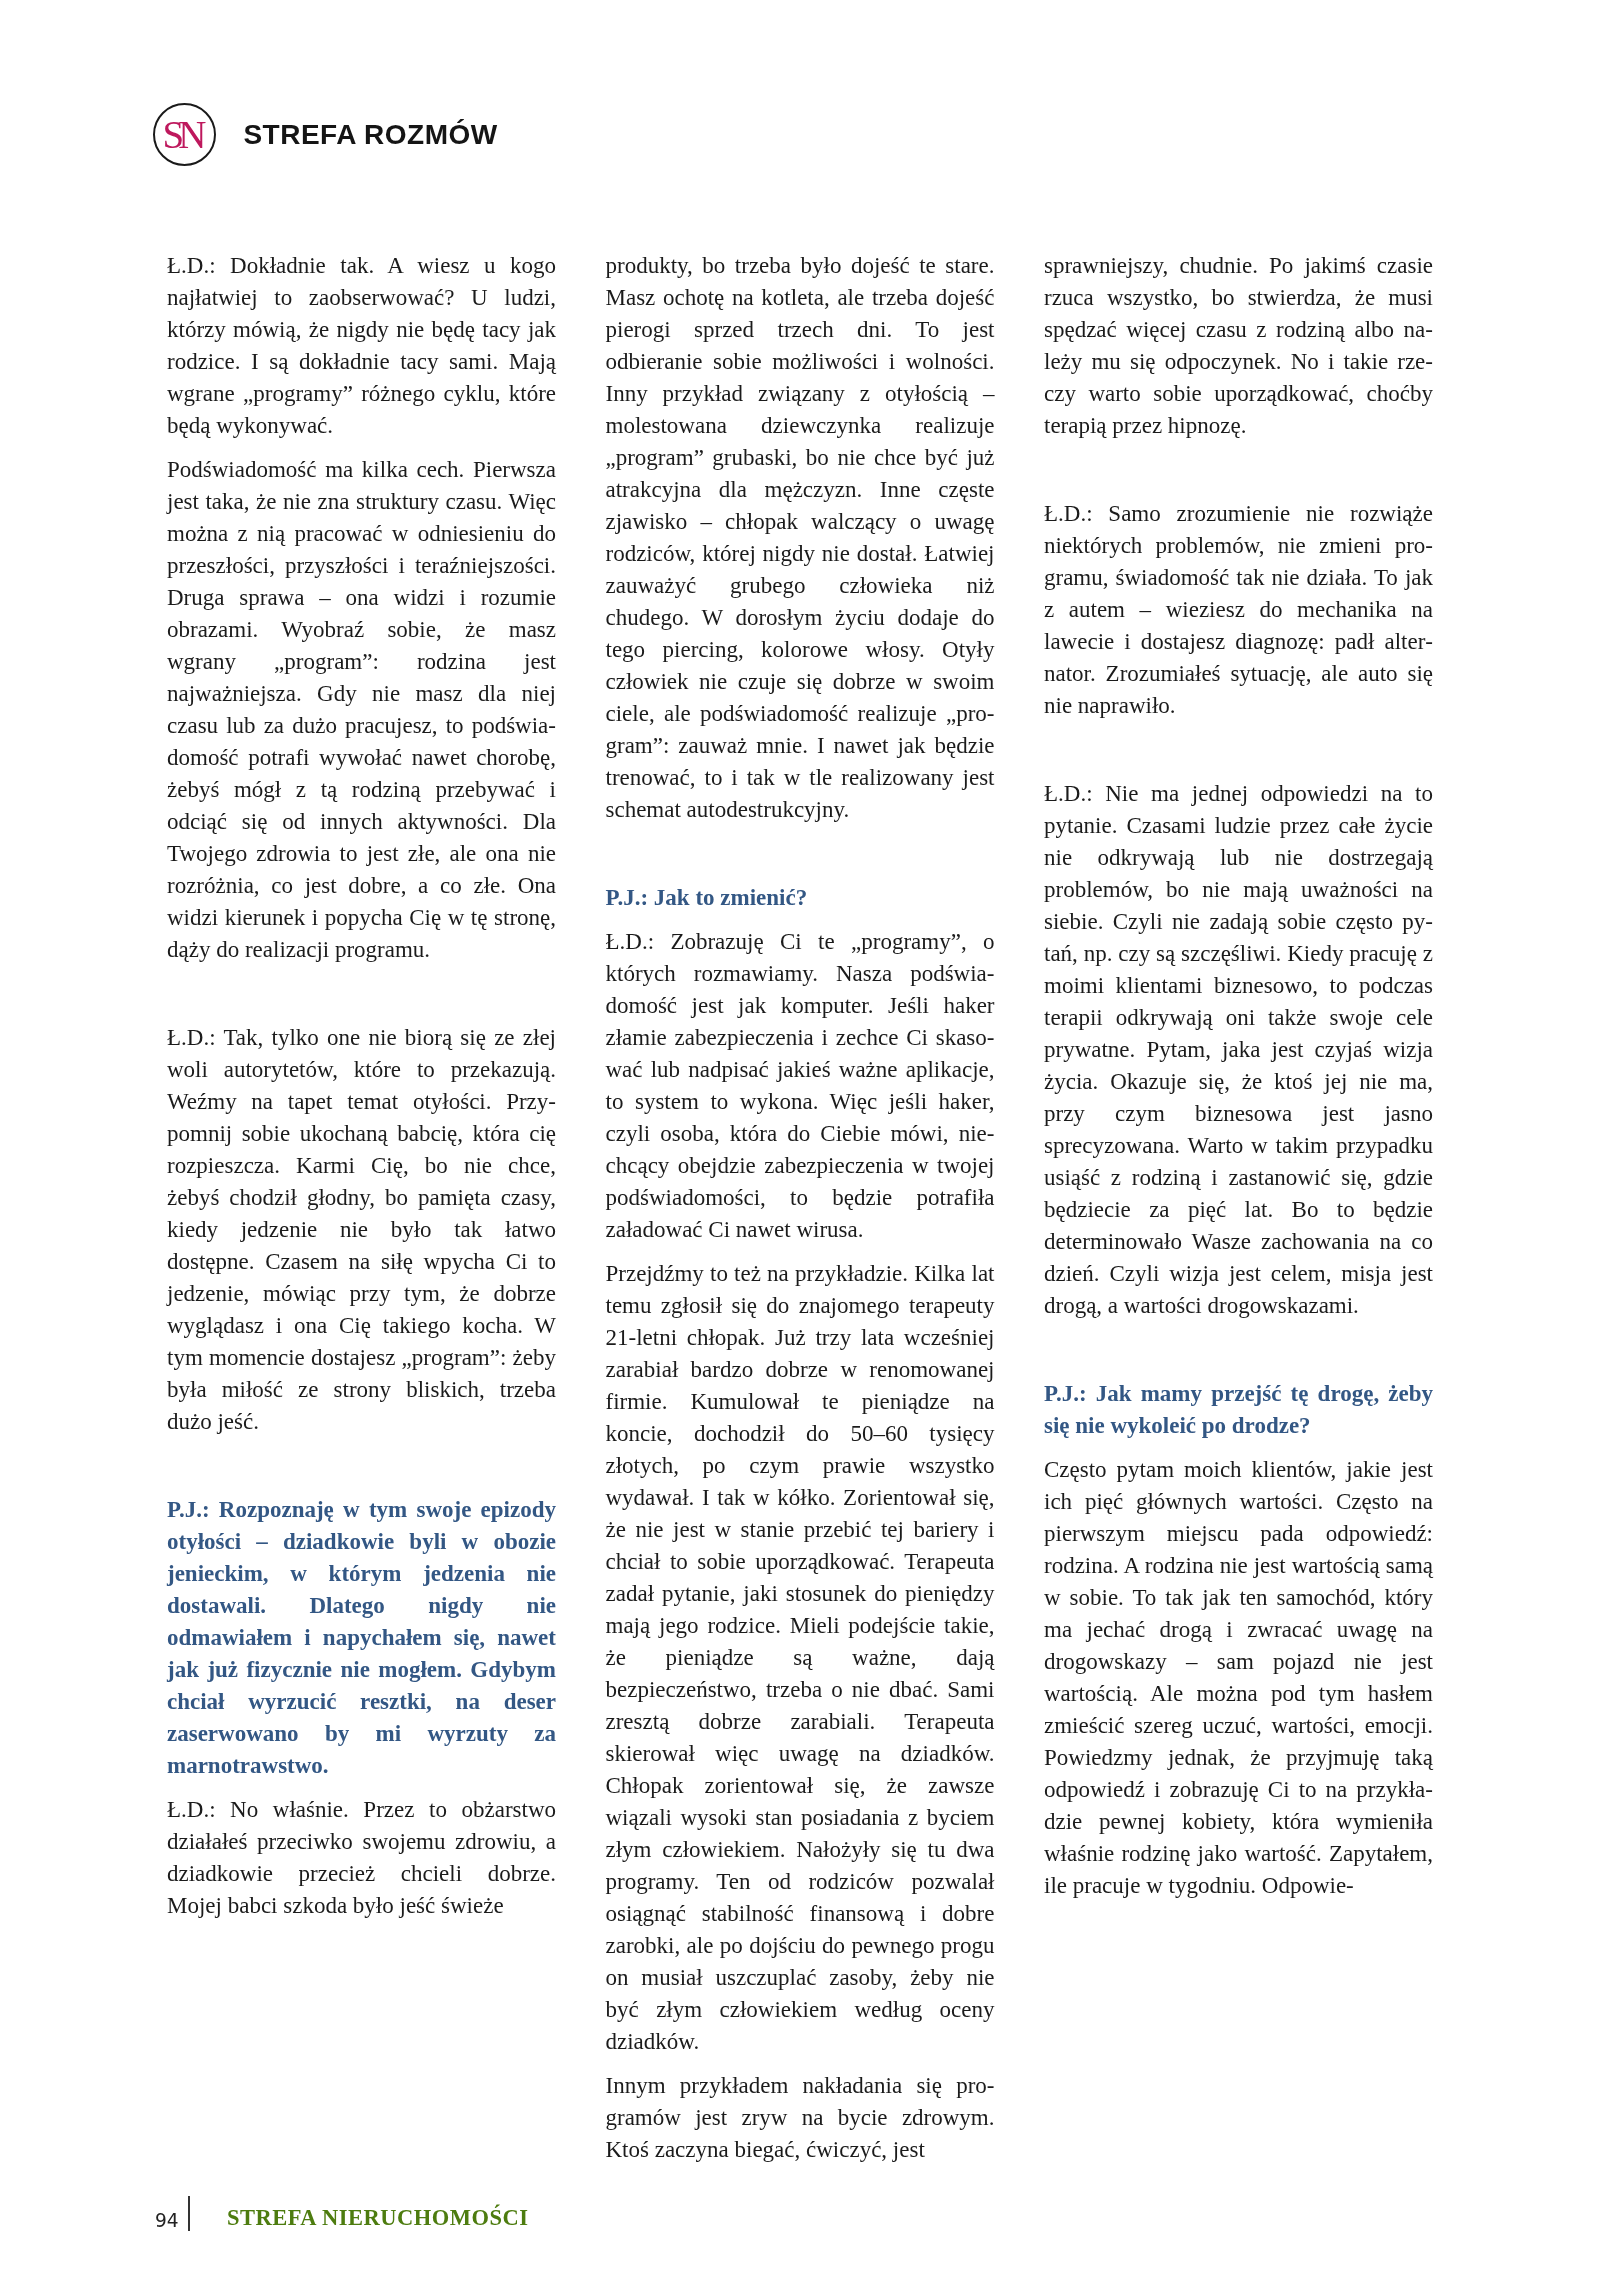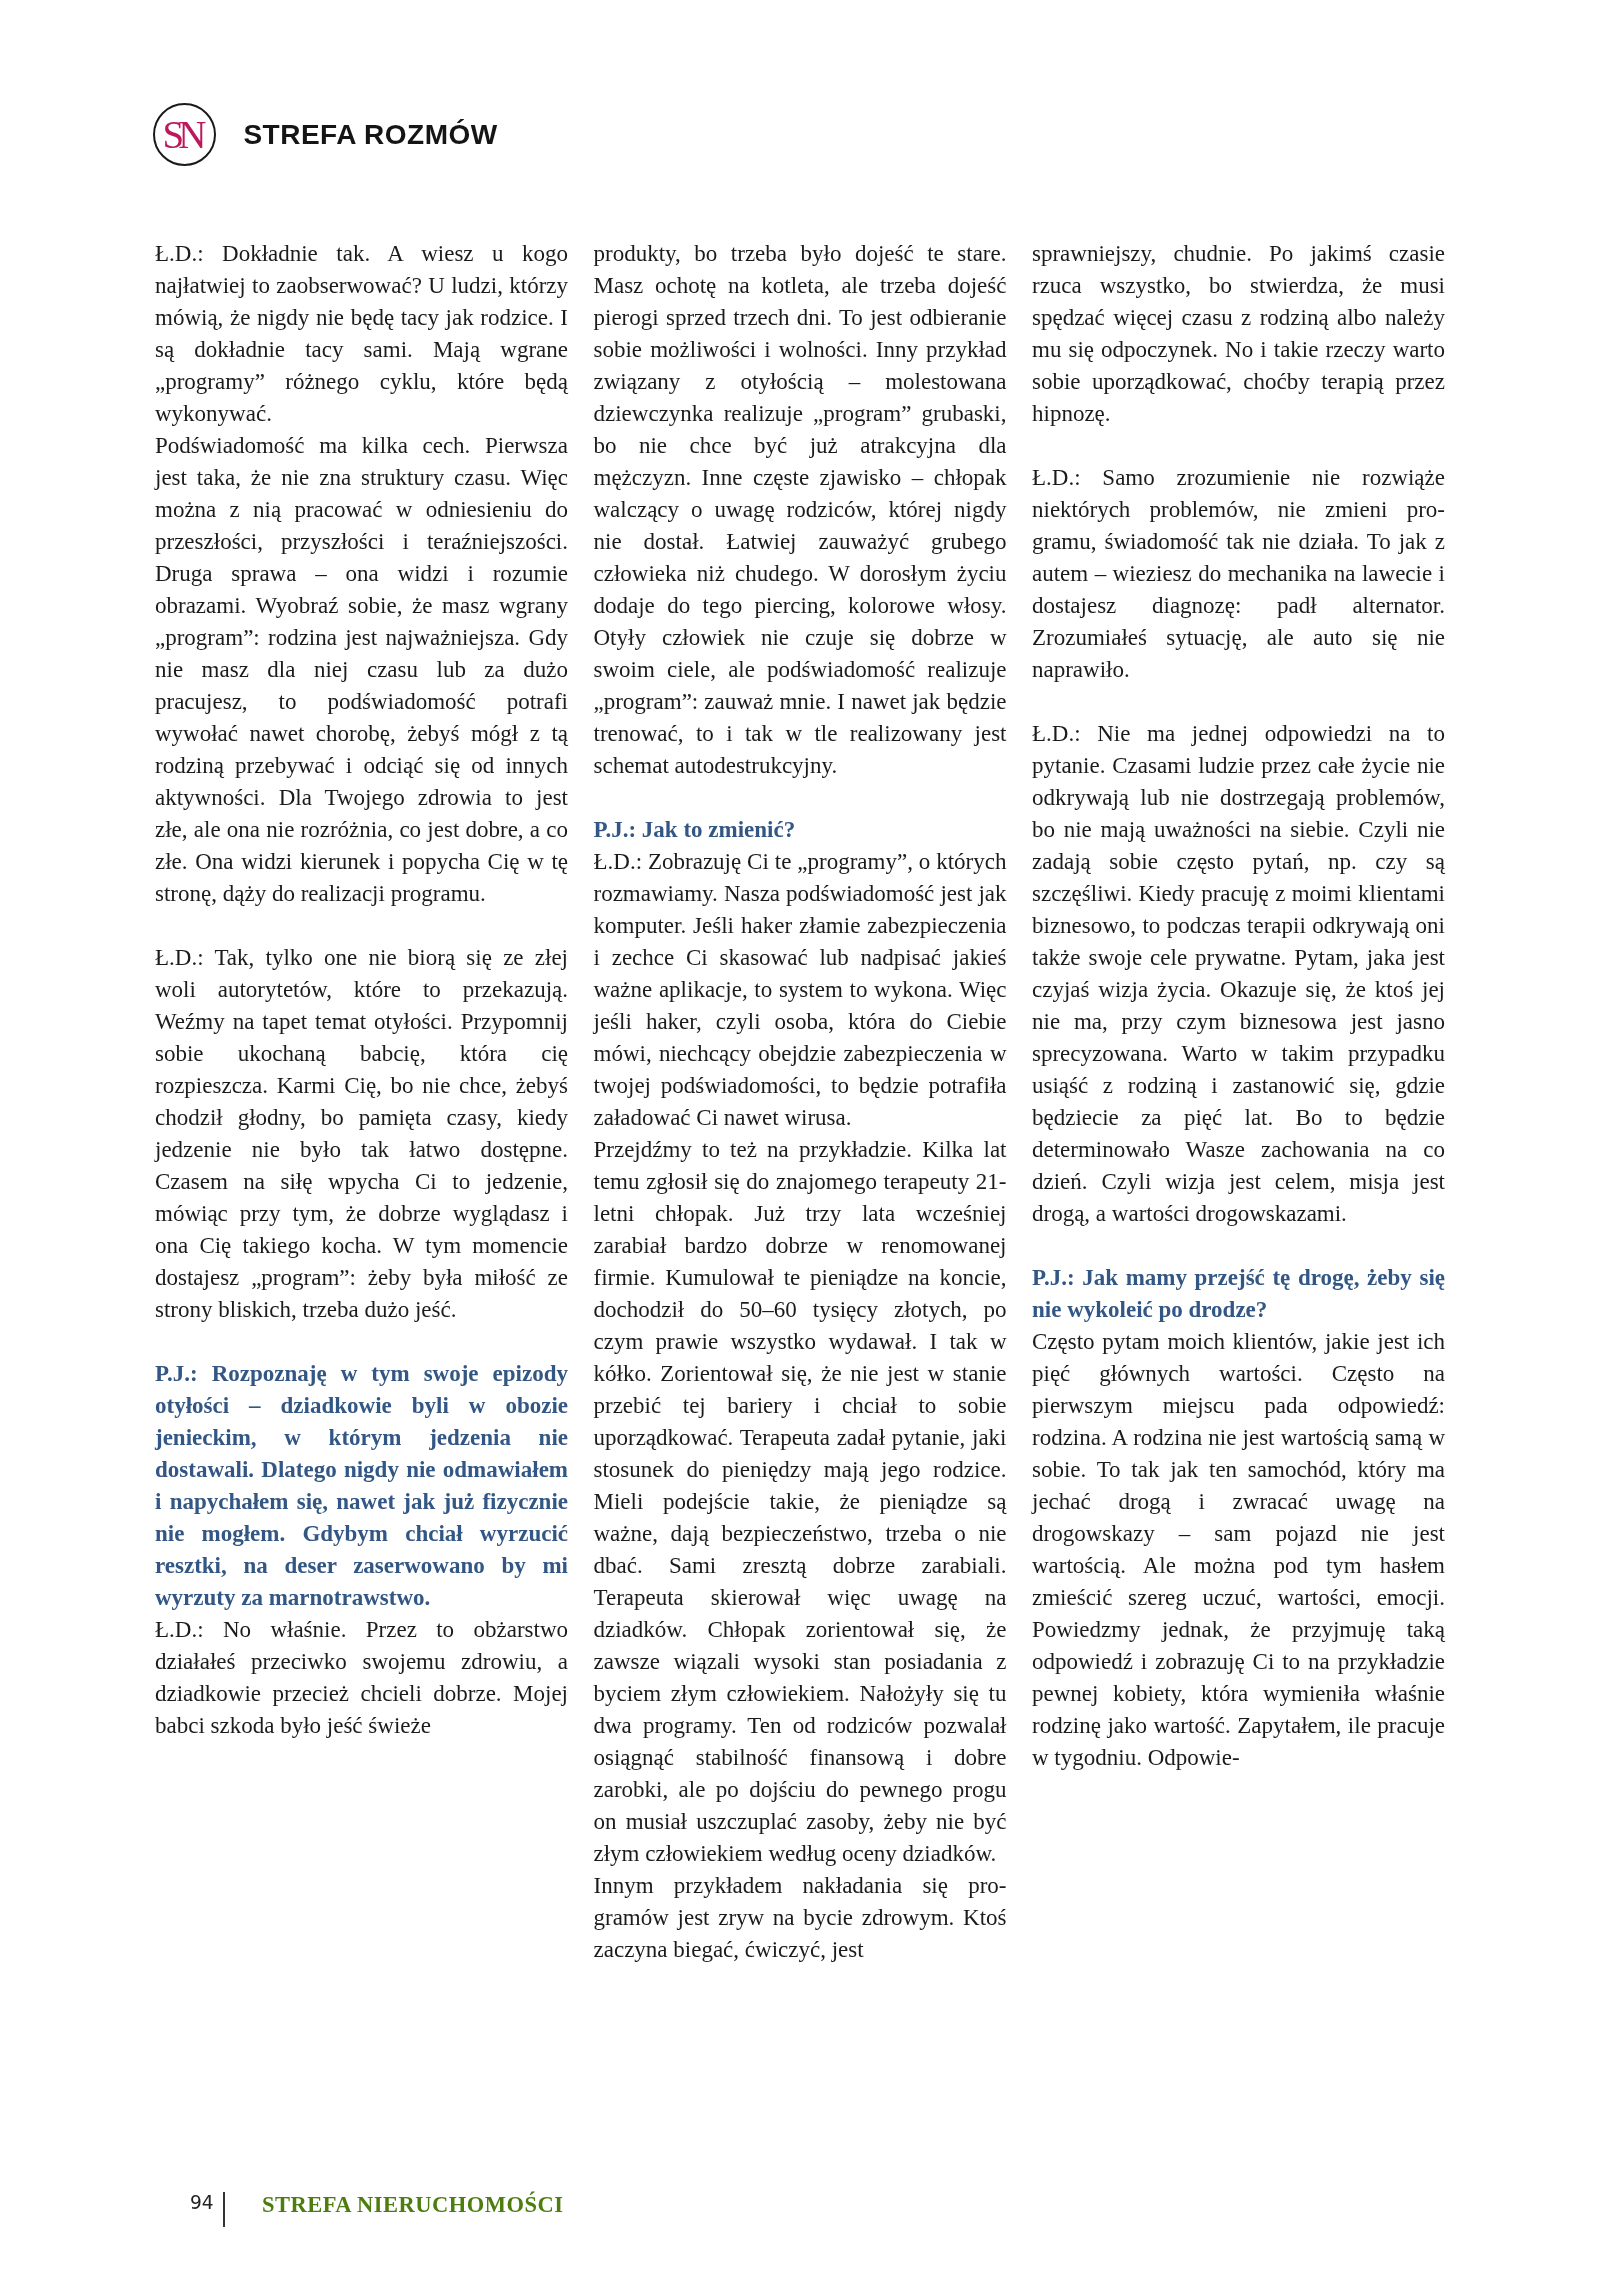--- a/index.html
+++ b/index.html
@@ -57,38 +57,37 @@
     }
     .col {
       width: 413px;
       font-family: "Liberation Serif", "DejaVu Serif", serif;
       font-size: 23px;
       line-height: 32px;
       text-align: justify;
       hyphens: manual;
     }
     .col p {
-      margin: 0;
+      margin: 12px;
     }
     .col p.q {
       color: #2c5282;
       color: #335784;
       font-weight: bold;
     }
     .col .gap {
       height: 32px;
     }
     .footer {
       position: absolute;
       left: 155px;
       top: 2192px;
       height: 39px;
       display: flex;
-      align-items: flex-start;
-      margin-left: 35px;
+      align-items: flex-end;
     }
     .page-num {
       font-family: "DejaVu Sans", "Liberation Sans", sans-serif;
       font-size: 18.6px;
       color: #222;
       width: 33px;
     }
     .footer-divider {
       width: 2px;
       height: 35px;

